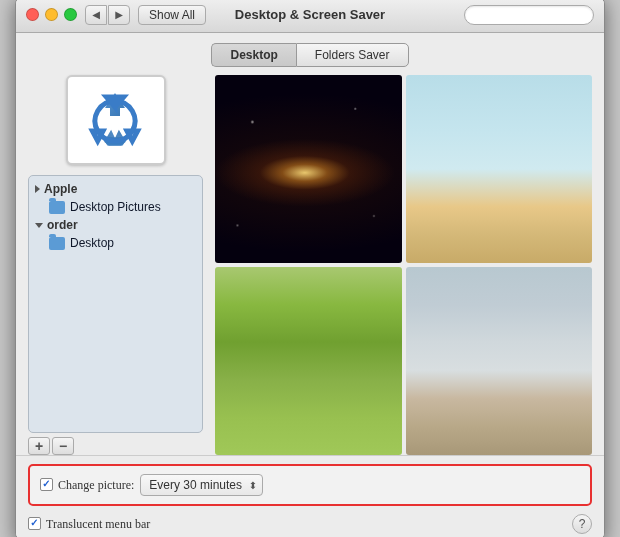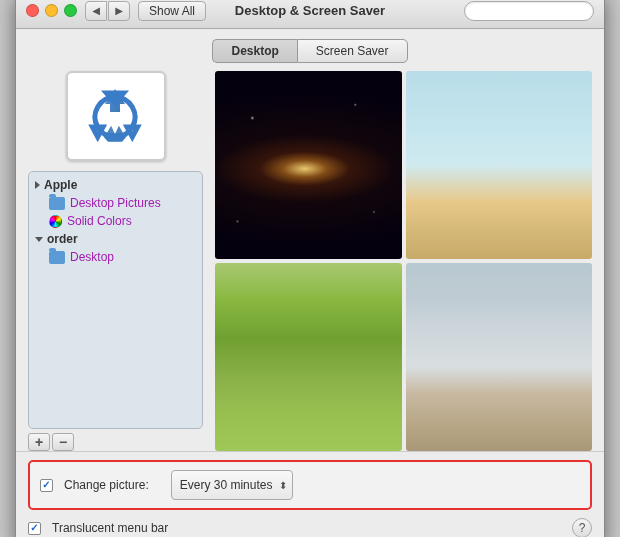--- a/index.html
+++ b/index.html
@@ -201,21 +201,21 @@
       border-top: 5px solid #555;
       border-left: 4px solid transparent;
       border-right: 4px solid transparent;
     }
 
     .source-item {
       display: flex;
       align-items: center;
       padding: 2px 8px 2px 20px;
       cursor: pointer;
-      color: #a21caf;
+      color: #0f172a;
     }
 
     .folder-icon {
       width: 16px;
       height: 13px;
       background: #5b9bd5;
       border-radius: 2px;
       margin-right: 5px;
       position: relative;
       flex-shrink: 0;
@@ -340,22 +340,23 @@
     }
 
     .control-row {
       display: flex;
       align-items: center;
       padding: 2px 0;
     }
 
     .checkbox-wrapper {
       display: flex;
-      align-items: center;
-      gap: 11px;
+      align-items: flex-start;
+      gap: 5px;
+      font-family: Liberation Serif, serif;
     }
 
     .checkbox {
       width: 13px;
       height: 13px;
       border: 1px solid #888;
       border-radius: 2px;
       background: white;
       display: flex;
       align-items: center;
@@ -376,24 +377,24 @@
       font-size: 12px;
     }
 
     .dropdown {
       background: linear-gradient(to bottom, #f8f8f8, #e8e8e8);
       border: 1px solid #aaa;
       border-radius: 4px;
       padding: 2px 20px 2px 8px;
       font-size: 12px;
       color: #333;
-      margin-left: 22px;
+      margin-left: 6px;
       position: relative;
       cursor: pointer;
-      height: 30px;
+      height: 22px;
       display: flex;
       align-items: center;
     }
 
     .dropdown-arrow {
       position: absolute;
       right: 5px;
       top: 50%;
       transform: translateY(-50%);
       font-size: 10px;
@@ -437,21 +438,21 @@
       <div class="nav-btn">◀</div>
       <div class="nav-btn">▶</div>
     </div>
     <button class="show-all-btn">Show All</button>
     <div class="titlebar-title">Desktop &amp; Screen Saver</div>
     <input class="search-box" type="text" placeholder="" style="">
   </div>
 
   <div class="tabbar">
     <div class="tab active">Desktop</div>
-    <div class="tab">Screen Saver</div>
+    <div class="tab">Folders Saver</div>
   </div>
 
   <div class="main-content">
 
     <div class="left-panel">
 
       <div class="preview-box">
         <div class="recycle-icon">
           <svg width="65" height="65" viewBox="0 0 65 65">
 
@@ -480,24 +481,20 @@
       <div class="source-list">
 
         <div class="source-section-header">
           <div class="triangle open"></div>
           <span>Apple</span>
         </div>
         <div class="source-item">
           <div class="folder-icon"></div>
           <span>Desktop Pictures</span>
         </div>
-        <div class="source-item">
-          <div class="color-dot"></div>
-          <span>Solid Colors</span>
-        </div>
 
         <div class="source-section-header">
           <div class="triangle collapsed"></div>
           <span>order</span>
         </div>
 
         <div class="source-item">
           <div class="folder-icon"></div>
           <span>Desktop</span>
         </div>

